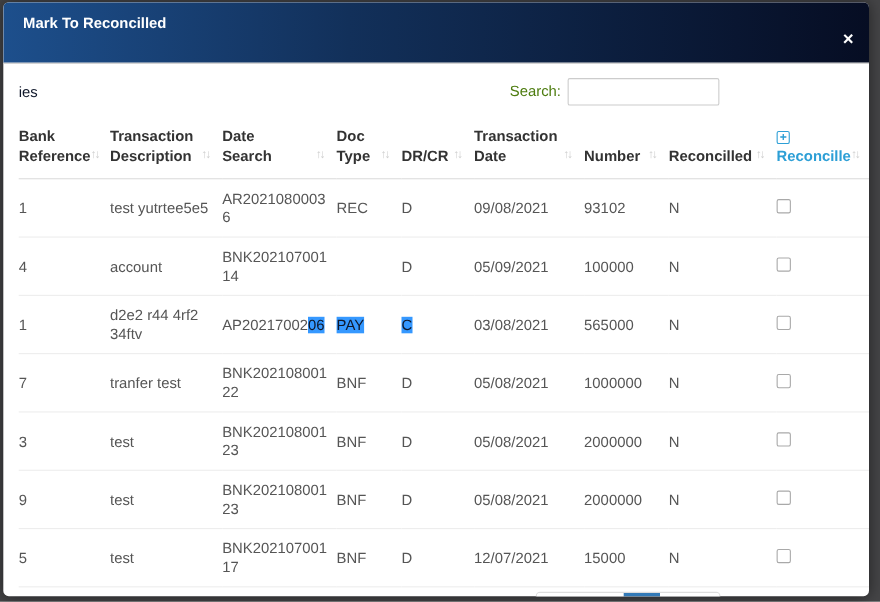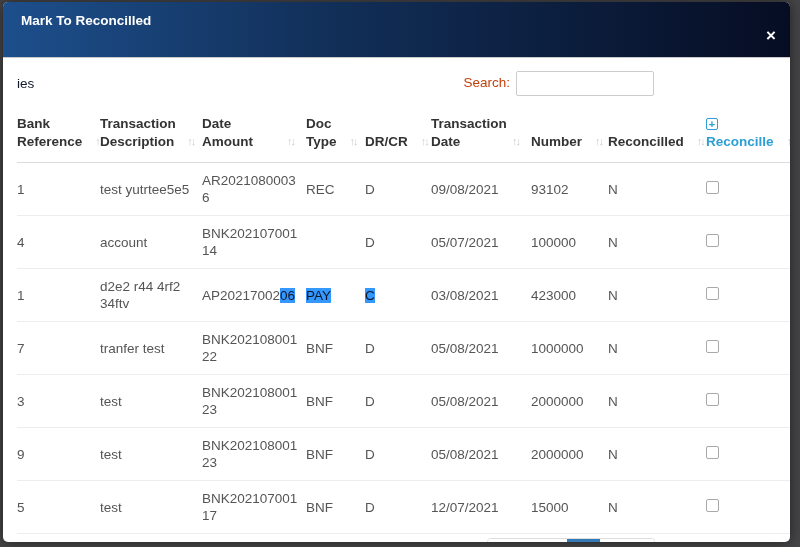--- a/index.html
+++ b/index.html
@@ -27,33 +27,33 @@
   }
   .close-x {
     position:absolute; right:14px; top:26px;
     color:#fff; font-weight:bold; font-size:17px; line-height:16px; cursor:pointer;
   }
   .modal-body { flex:1 1 auto; position:relative; padding:0 12px 0 14px; }
 
   .toolbar { position:relative; height:28px; margin-top:15px; }
   .entries-clip { position:absolute; left:0; top:3px; color:#0f172a; }
   .search-wrap { position:absolute; right:124px; top:-2px; white-space:nowrap; }
-  .search-wrap label { color:#c2410c; margin-right:6px;margin-top:33px; }
+  .search-wrap label { color:#4d7c0f; margin-right:6px;margin-top:33px; }
   .search-input {
     width:138px; height:25px; border:1px solid #ccc; border-radius:2px;
     vertical-align:middle; padding:2px 6px; font-family:inherit; font-size:13px; outline:none;
   }
 
   table.grid { border-collapse:collapse; table-layout:fixed; width:774px; margin-top:8px; }
   table.grid th {
     text-align:left; vertical-align:bottom; font-size:13.5px; font-weight:bold; color:#333;
     padding:6px 10px 12px 0; border-bottom:1px solid #dcdcdc;
   }
   .th-top { height:18px; line-height:18px; }
-  .th-bottom { display:flex; justify-content:space-between; align-items:flex-start; line-height:17px;gap:13px; }
+  .th-bottom { display:flex; justify-content:space-between; align-items:flex-start; line-height:17px; }
   .sort-icon { color:#cfcfcf; font-size:11px; letter-spacing:-2px; white-space:nowrap; padding-right:2px; }
   th.accent .th-bottom span:first-child { color:var(--accent); }
   .expand-icon {
     display:inline-block; width:12px; height:12px; border:1px solid var(--accent);
     border-radius:2px; color:var(--accent); font-size:11px; line-height:10px;
     text-align:center; font-weight:bold;
   }
   table.grid td {
     padding:9px 8px 9px 0; border-bottom:1px solid #ededed;
     color:#555; line-height:17px; vertical-align:middle; word-wrap:break-word;
@@ -117,21 +117,21 @@
             <th>
               <div class="th-top">Transaction</div>
               <div class="th-bottom">
                 <span>Description</span>
                 <span class="sort-icon">↑↓</span>
               </div>
             </th>
             <th>
               <div class="th-top">Date</div>
               <div class="th-bottom">
-                <span>Amount</span>
+                <span>Search</span>
                 <span class="sort-icon">↑↓</span>
               </div>
             </th>
             <th>
               <div class="th-top">Doc</div>
               <div class="th-bottom">
                 <span>Type</span>
                 <span class="sort-icon">↑↓</span>
               </div>
             </th>
@@ -183,33 +183,33 @@
             <td>93102</td>
             <td>N</td>
             <td><span class="cb"></span></td>
           </tr>
           <tr>
             <td>4</td>
             <td>account</td>
             <td>BNK20210700114</td>
             <td></td>
             <td>D</td>
-            <td>05/07/2021</td>
+            <td>05/09/2021</td>
             <td>100000</td>
             <td>N</td>
             <td><span class="cb"></span></td>
           </tr>
           <tr>
             <td>1</td>
             <td>d2e2 r44 4rf2 34ftv</td>
             <td>AP20217002<span class="sel">06</span></td>
             <td><span class="sel">PAY</span></td>
             <td><span class="sel">C</span></td>
             <td>03/08/2021</td>
-            <td>423000</td>
+            <td>565000</td>
             <td>N</td>
             <td><span class="cb"></span></td>
           </tr>
           <tr>
             <td>7</td>
             <td>tranfer test</td>
             <td>BNK20210800122</td>
             <td>BNF</td>
             <td>D</td>
             <td>05/08/2021</td>

